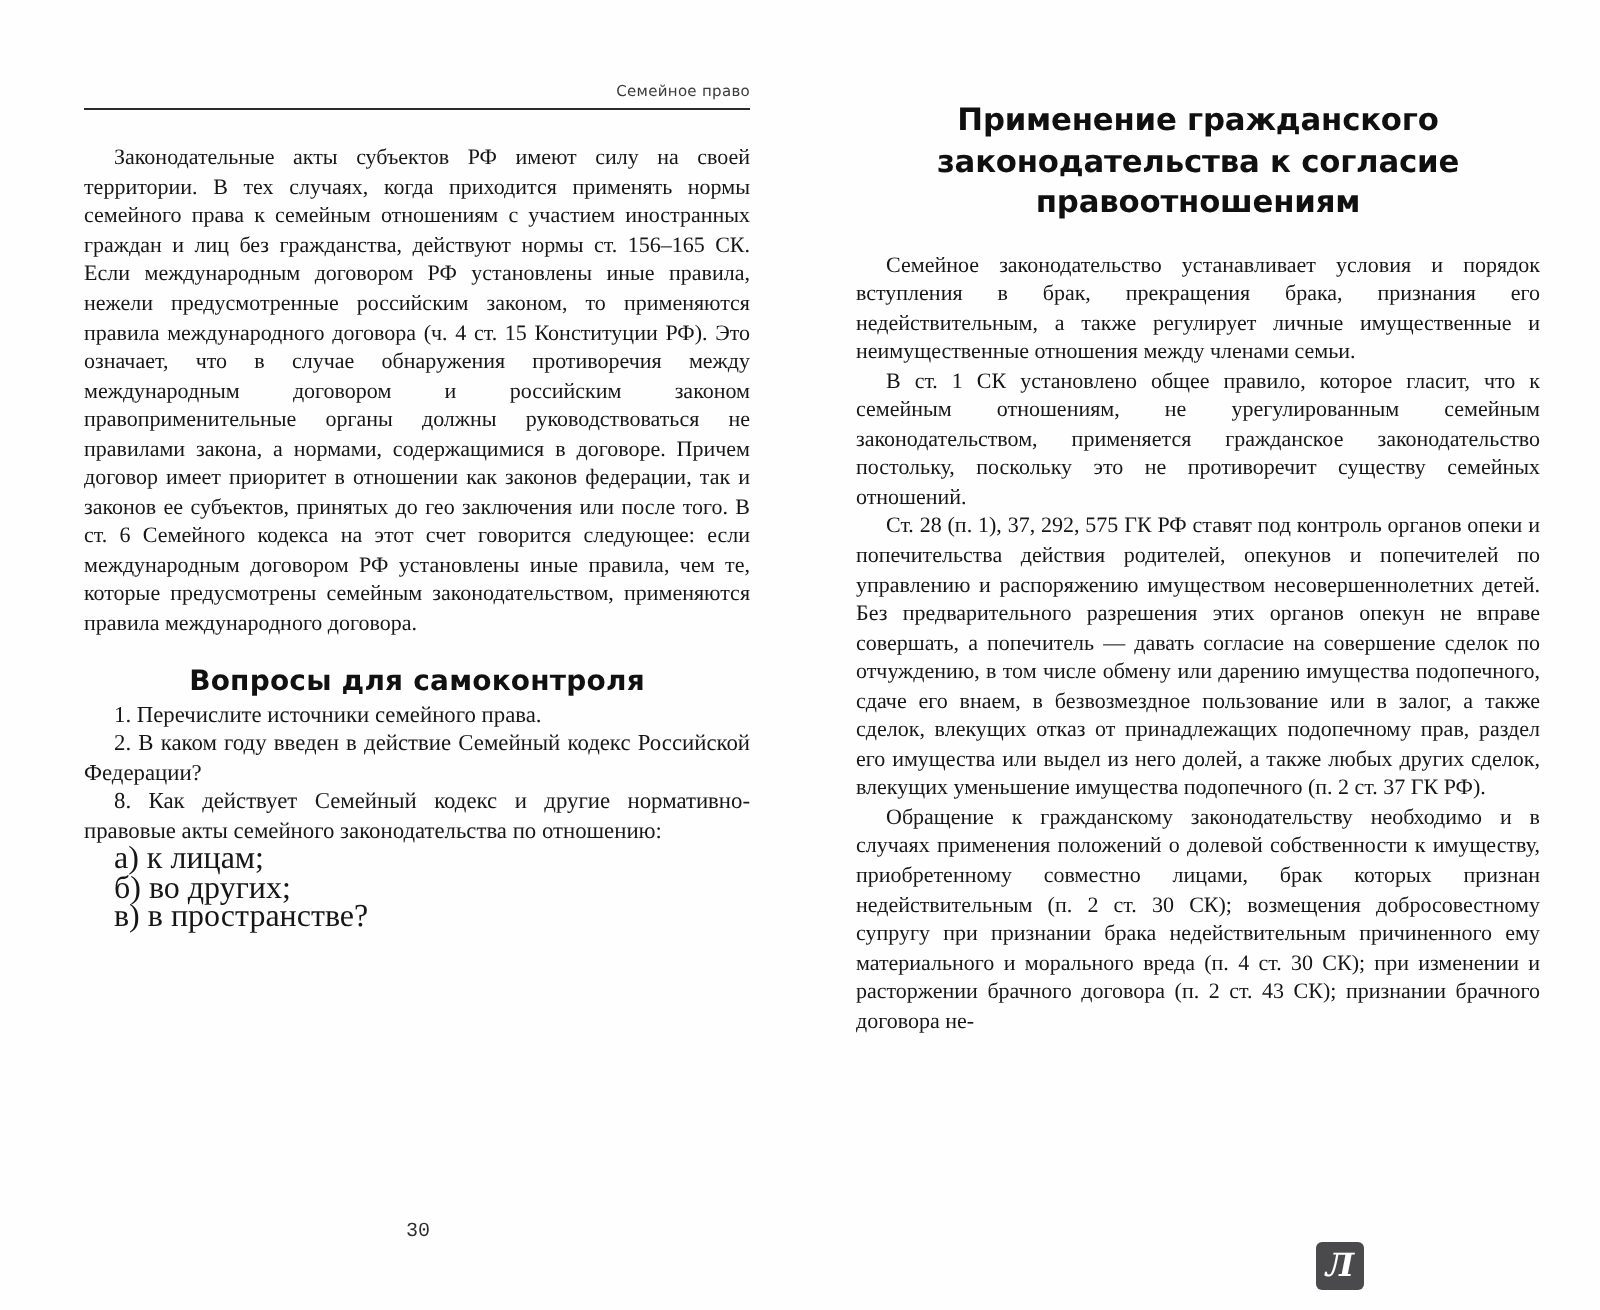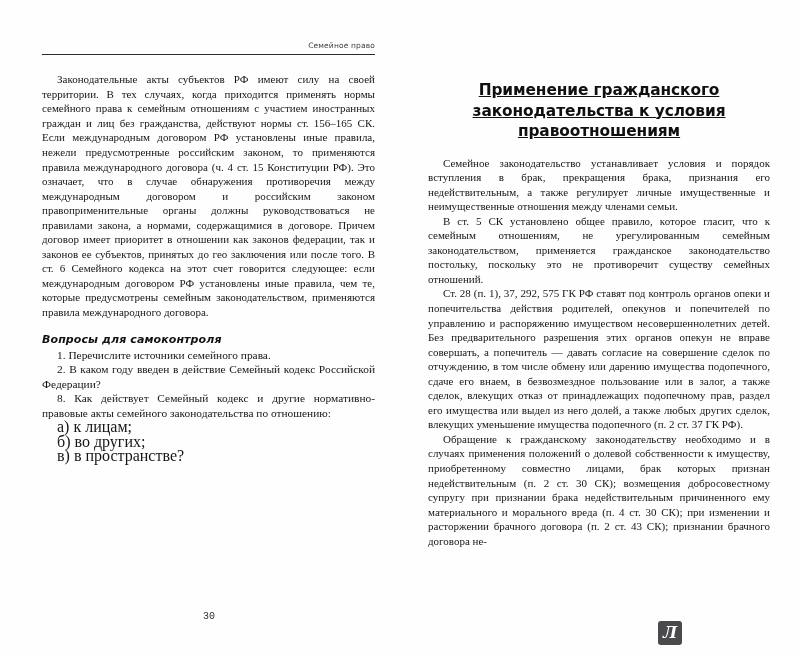--- a/index.html
+++ b/index.html
@@ -74,26 +74,25 @@
     text-justify: inter-word;
     text-indent: 15px;
     hyphens: manual;
     color: #161616;
   }
 
   
   .section-heading {
     font-family: "DejaVu Sans", "Liberation Sans", sans-serif;
     font-weight: bold;
-    font-size: 11px;
-    text-align: left;
+    font-size: 14px;
+    text-align: center;
     margin: 13px 0 2px 0;
     color: #111;
     letter-spacing: 0.1px;
-    font-style: italic;
   }
 
   .q-item {
     margin: 0;
     font-size: 11.4px;
     line-height: 14.55px;
     text-align: justify;
     text-indent: 15px;
     color: #161616;
   }
@@ -108,23 +107,22 @@
   }
 
   
   .chapter-title {
     font-family: "DejaVu Sans", "Liberation Sans", sans-serif;
     font-weight: bold;
     font-size: 15.4px;
     line-height: 20.5px;
     text-align: center;
     color: #101010;
-    margin: 38px 0 14px 0;
+    margin: 8px 0 14px 0;
     letter-spacing: -0.1px;
-    text-decoration: underline;
   }
 
   .chapter-title .tl { display: block; }
 
   
   .folio {
     position: absolute;
     font-family: Liberation Mono, monospace;
     font-size: 10px;
     color: #2e2e2e;
@@ -187,27 +185,27 @@
 
     <div class="folio folio-left">30</div>
   </div>
 
   <div class="page page-right">
 
     <div class="page-inner-right">
 
       <h1 class="chapter-title">
         <span class="tl">Применение гражданского</span>
-        <span class="tl">законодательства к условия</span>
+        <span class="tl">законодательства к согласие</span>
         <span class="tl">правоотношениям</span>
       </h1>
 
       <div class="body-block">
         <p class="para">Семейное законодательство устанавливает условия и порядок вступления в брак, прекращения брака, признания его недействительным, а также регулирует личные имущественные и неимущественные отношения между членами семьи.</p>
-        <p class="para">В ст. 5 СК установлено общее правило, которое гласит, что к семейным отношениям, не урегулированным семейным законодательством, применяется гражданское законодательство постольку, поскольку это не противоречит существу семейных отношений.</p>
+        <p class="para">В ст. 1 СК установлено общее правило, которое гласит, что к семейным отношениям, не урегулированным семейным законодательством, применяется гражданское законодательство постольку, поскольку это не противоречит существу семейных отношений.</p>
         <p class="para">Ст. 28 (п. 1), 37, 292, 575 ГК РФ ставят под контроль органов опеки и попечительства действия родителей, опекунов и попечителей по управлению и распоряжению имуществом несовершеннолетних детей. Без предварительного разрешения этих органов опекун не вправе совершать, а попечитель — давать согласие на совершение сделок по отчуждению, в том числе обмену или дарению имущества подопечного, сдаче его внаем, в безвозмездное пользование или в залог, а также сделок, влекущих отказ от принадлежащих подопечному прав, раздел его имущества или выдел из него долей, а также любых других сделок, влекущих уменьшение имущества подопечного (п. 2 ст. 37 ГК РФ).</p>
         <p class="para">Обращение к гражданскому законодательству необходимо и в случаях применения положений о долевой собственности к имуществу, приобретенному совместно лицами, брак которых признан недействительным (п. 2 ст. 30 СК); возмещения добросовестному супругу при признании брака недействительным причиненного ему материального и морального вреда (п. 4 ст. 30 СК); при изменении и расторжении брачного договора (п. 2 ст. 43 СК); признании брачного договора не-</p>
       </div>
 
     </div>
 
   </div>
 
   <div class="pub-mark">
     <span class="pub-mark-glyph">Л</span>

